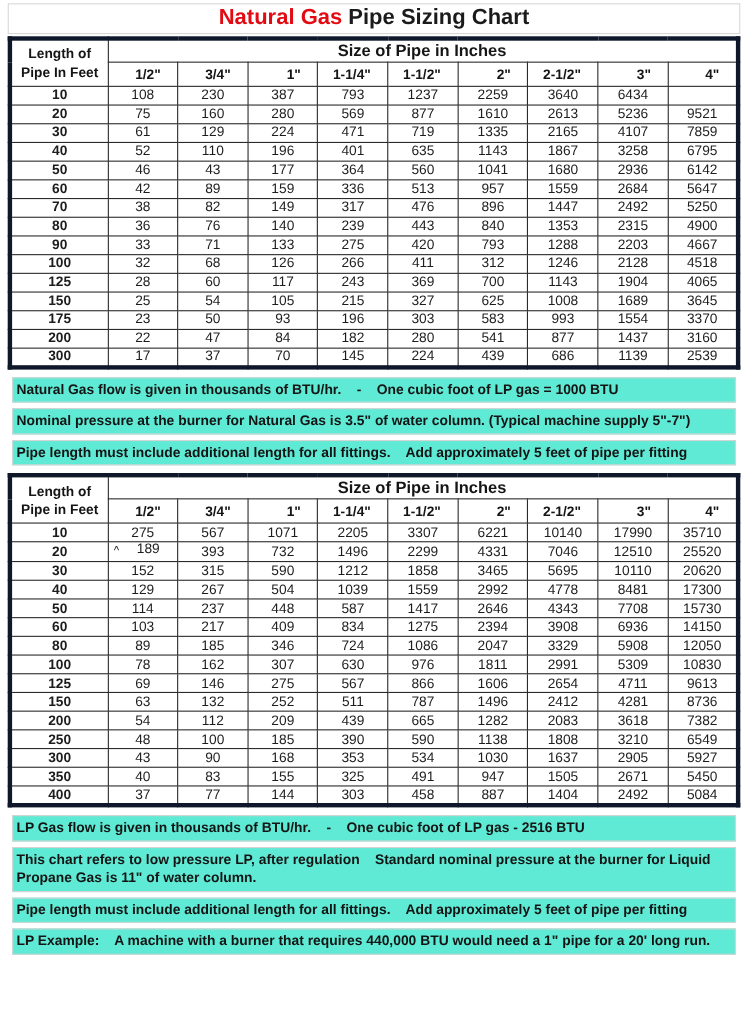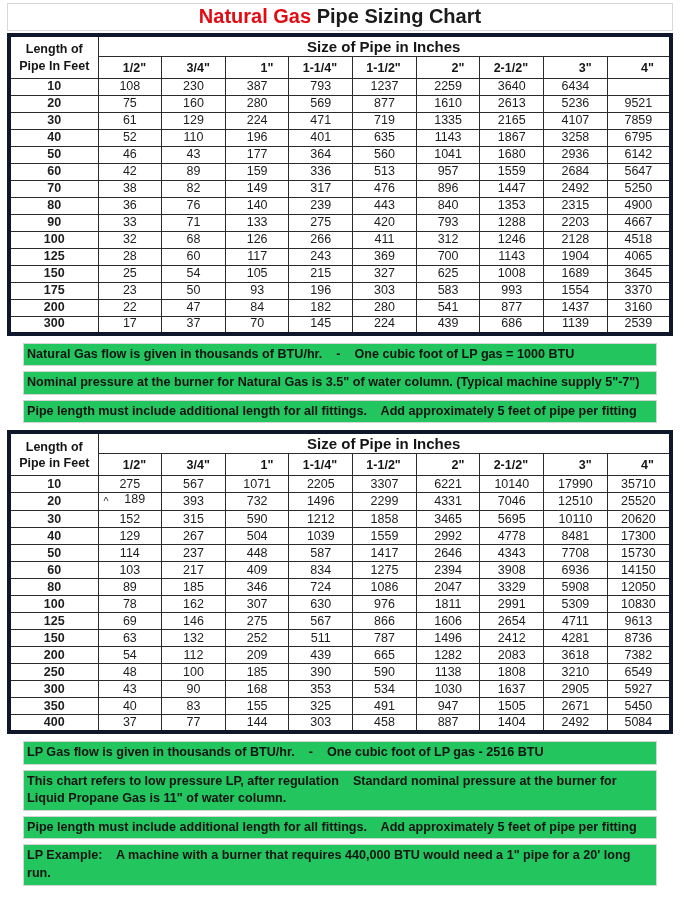--- a/index.html
+++ b/index.html
@@ -38,23 +38,23 @@
   th.size-col { font-size: 12.5px; font-weight: bold; height: 22px; text-align: right; padding-right: 15px; }
   table.sizing td {
     text-align: center; font-size: 12.5px; height: 17px;
     padding: 0; color: #1d1d1d; line-height: 1.1;
   }
   td.len { font-weight: bold; color: #0e0e0e; }
   .marker { float: left; margin-left: 5px; font-size: 10.5px; line-height: 17px; }
 
   .note {
     border: 1px solid #d4d4d4;
-    background: #22c55e;
+    background: #5eead4;
     padding: 2px 3px;
-    margin: 5px 16px;
+    margin: 5px 4px;
     font-size: 12.6px;
     font-weight: bold;
     line-height: 1.4;
     white-space: pre-wrap;
     color: #141414;
   }
   .notes-block { margin-top: 7px; margin-bottom: 7px; }
   .lp-table { margin-top: 2px; }
 </style>
 </head>

